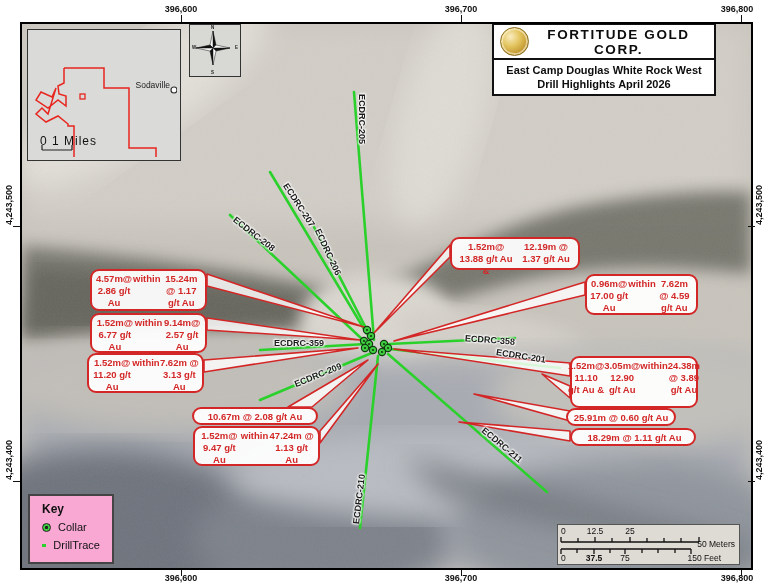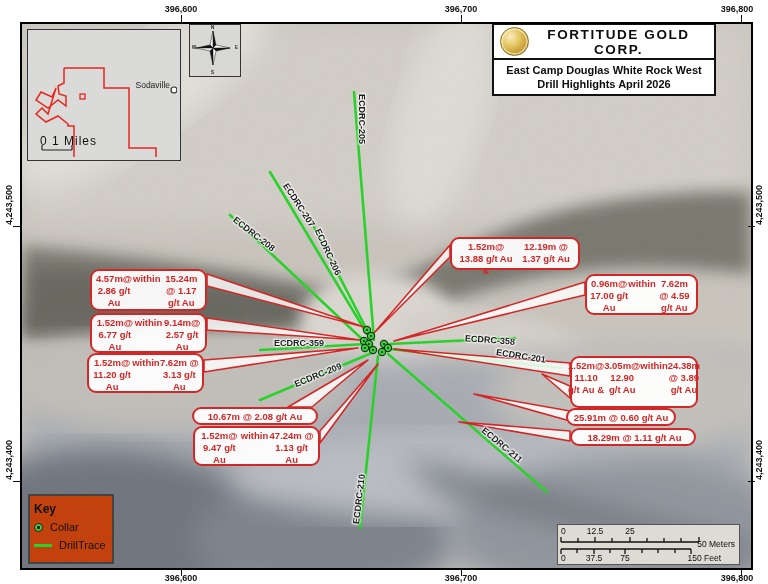--- a/index.html
+++ b/index.html
@@ -26,21 +26,21 @@
 
   .titlebox{position:absolute;left:470px;top:-1px;width:224px;z-index:6;}
   .logo-row{background:#fff;border:2px solid #111;height:37px;display:flex;align-items:center;padding:0 6px;box-sizing:border-box;}
   .coin{width:27px;height:27px;border-radius:50%;border:1px solid #8a6d20;
         background:radial-gradient(circle at 35% 32%,#f9ecc0,#e3c45e 38%,#c79e37 66%,#96751f 100%);
         box-shadow:inset 0 0 0 2px rgba(255,248,220,.55);flex:0 0 auto;}
   .logo-text{flex:1;text-align:center;font-size:13.5px;font-weight:bold;letter-spacing:1.6px;color:#0d0d0d;}
   .subtitle{background:#fff;border:2px solid #111;border-top:none;padding:3px 2px;text-align:center;
             font-size:11px;font-weight:bold;color:#0d0d0d;line-height:14px;}
 
-  .keybox{position:absolute;left:6px;top:470px;width:86px;height:70px;background:#c2410c;border:2px solid #444;z-index:6;box-sizing:border-box;padding:6px 4px;}
+  .keybox{position:absolute;left:6px;top:470px;width:86px;height:70px;background:#f9a8d4;border:2px solid #444;z-index:6;box-sizing:border-box;padding:6px 12px;}
   .keybox .kh{font-size:12px;font-weight:bold;color:#111;margin-bottom:5px;}
   .krow{display:flex;align-items:center;gap:7px;margin-bottom:6px;font-size:11px;color:#111;}
   .collar-ico{width:9px;height:9px;border-radius:50%;border:1.5px solid #222;box-sizing:border-box;
               background:radial-gradient(circle,#222 0 1.4px,#3fd03f 1.5px);}
   .trace-ico{width:18px;height:3px;background:#2bd12b;}
 
   .scalebox{position:absolute;left:535px;top:500px;width:183px;height:41px;background:#dedad4;border:1.5px solid #555;z-index:6;box-sizing:border-box;}
   .scalebox .sl{position:absolute;font-size:8.5px;color:#111;white-space:nowrap;}
 
   
@@ -315,19 +315,19 @@
           <line x1="100" y1="24" x2="100" y2="28"></line>
             <line x1="117" y1="24" x2="117" y2="28"></line>
           <line x1="133" y1="24" x2="133" y2="29"></line>
         </g>
       </svg>
       <div class="sl" style="left:3px;top:1px;">0</div>
       <div class="sl" style="left:37px;top:1px;transform:translateX(-50%);">12.5</div>
       <div class="sl" style="left:72px;top:1px;transform:translateX(-50%);">25</div>
       <div class="sl" style="right:4px;top:14px;">50 Meters</div>
       <div class="sl" style="left:3px;bottom:1px;">0</div>
-      <div class="sl" style="left:36px;bottom:1px;transform:translateX(-50%);">37.5</div>
+      <div class="sl" style="left:36px;bottom:1px;transform:translateX(-50%);font-weight:bold;">37.5</div>
       <div class="sl" style="left:67px;bottom:1px;transform:translateX(-50%);">75</div>
       <div class="sl" style="right:18px;bottom:1px;margin-left:36px;">150 Feet</div>
     </div>
 
   </div>
 </div>
 
 </body></html>

